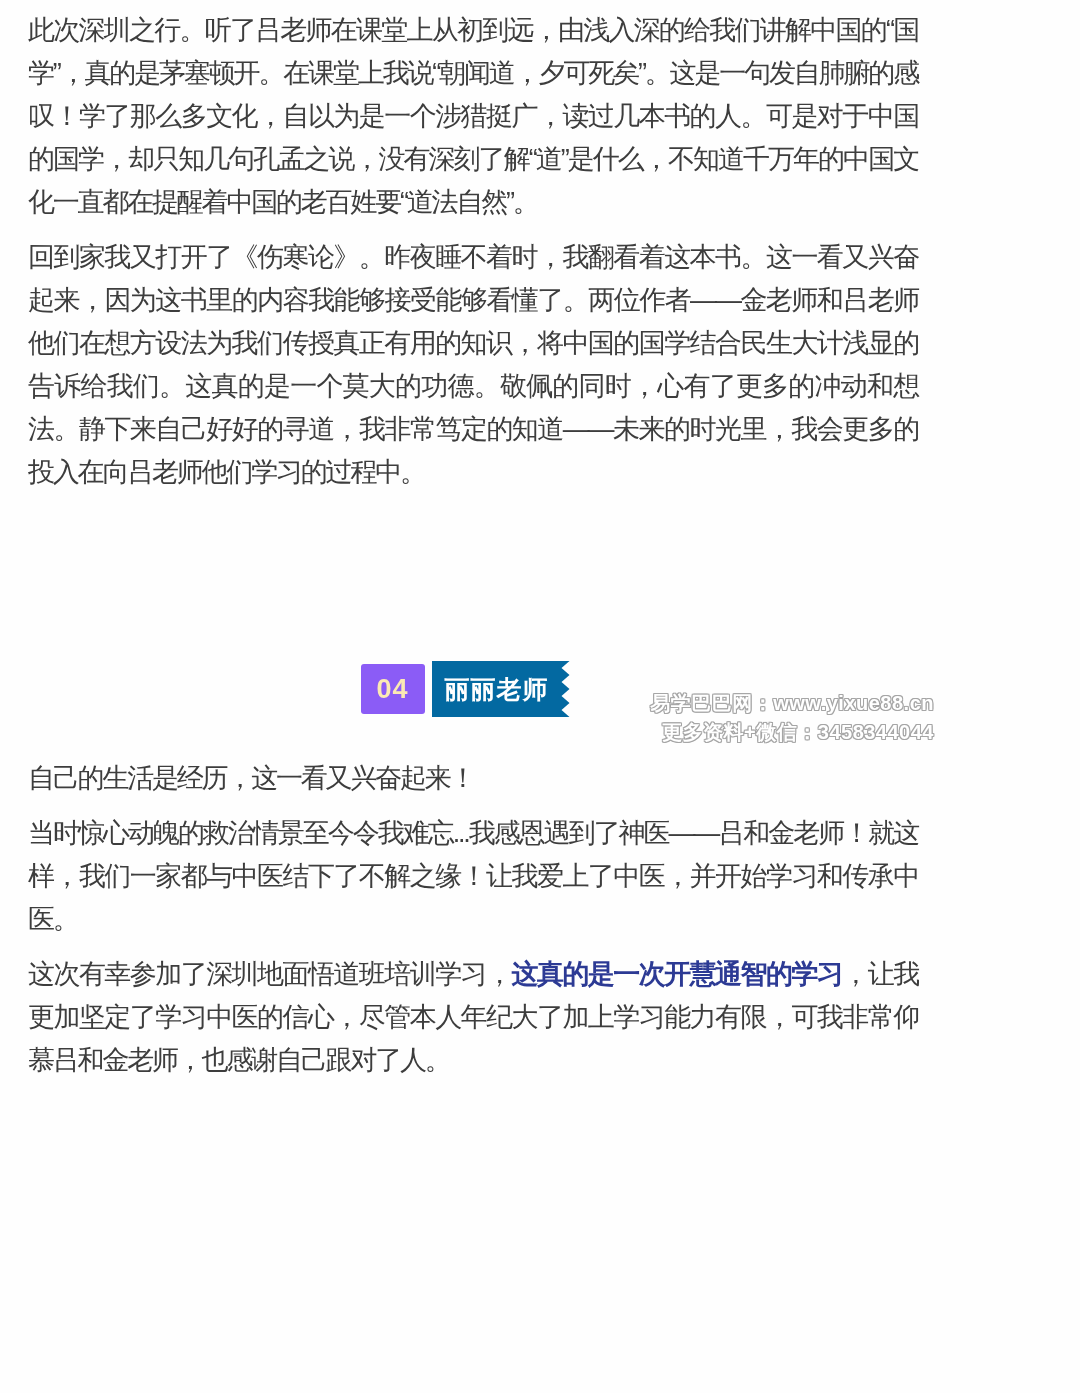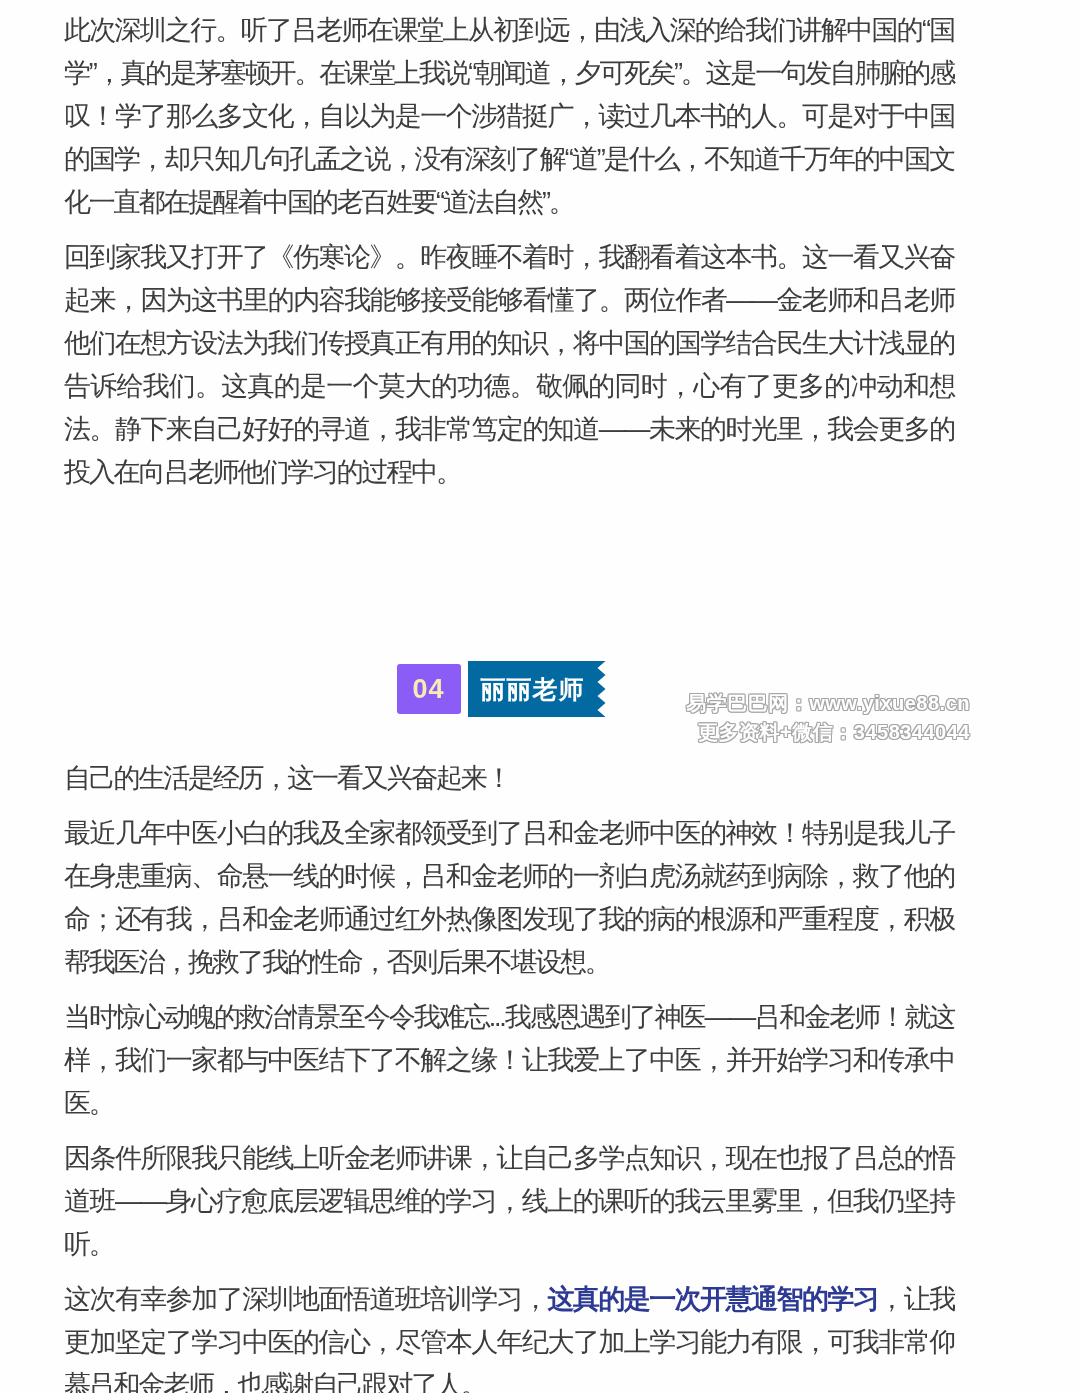--- a/index.html
+++ b/index.html
@@ -7,21 +7,20 @@
     padding: 0;
     background: #fefefe;
     font-family: "Liberation Sans", sans-serif;
   }
   .page {
     position: relative;
     width: 946px;
     height: 1393px;
     background: #fefefe;
     overflow: hidden;
-    padding-left: 36px;
   }
   .content {
     padding: 9px 28px 0 28px;
     font-size: 27px;
     letter-spacing: -2.2px;
     line-height: 43px;
     color: #3d3d3d;
     text-align: justify;
   }
   .content p {
@@ -108,25 +107,23 @@
 
     <p>回到家我又打开了《伤寒论》。昨夜睡不着时，我翻看着这本书。这一看又兴奋起来，因为这书里的内容我能够接受能够看懂了。两位作者——金老师和吕老师他们在想方设法为我们传授真正有用的知识，将中国的国学结合民生大计浅显的告诉给我们。这真的是一个莫大的功德。敬佩的同时，心有了更多的冲动和想法。静下来自己好好的寻道，我非常笃定的知道——未来的时光里，我会更多的投入在向吕老师他们学习的过程中。</p>
 
     <div class="badge-row">
       <div class="badge-number">04</div>
       <div class="badge-ribbon">丽丽老师</div>
     </div>
 
     <p class="after-badge">自己的生活是经历，这一看又兴奋起来！</p>
 
-    <p>最近几年中医小白的我及全家都领受到了吕和金老师中医的神效！特别是我儿子在身患重病、命悬一线的时候，吕和金老师的一剂白虎汤就药到病除，救了他的命；还有我，吕和金老师通过红外热像图发现了我的病的根源和严重程度，积极帮我医治，挽救了我的性命，否则后果不堪设想。</p>
 
     <p>当时惊心动魄的救治情景至今令我难忘...我感恩遇到了神医——吕和金老师！就这样，我们一家都与中医结下了不解之缘！让我爱上了中医，并开始学习和传承中医。</p>
 
-    <p>因条件所限我只能线上听金老师讲课，让自己多学点知识，现在也报了吕总的悟道班——身心疗愈底层逻辑思维的学习，线上的课听的我云里雾里，但我仍坚持听。</p>
 
     <p><span>这次有幸参加了深圳地面悟道班培训学习，</span><span class="highlight">这真的是一次开慧通智的学习</span><span>，让我更加坚定了学习中医的信心，尽管本人年纪大了加上学习能力有限，可我非常仰慕吕和金老师，也感谢自己跟对了人。</span></p>
 
   </div>
 
   <div class="watermark">
     <div>易学巴巴网：www.yixue88.cn</div>
     <div>更多资料+微信：3458344044</div>
   </div>
 </div>

